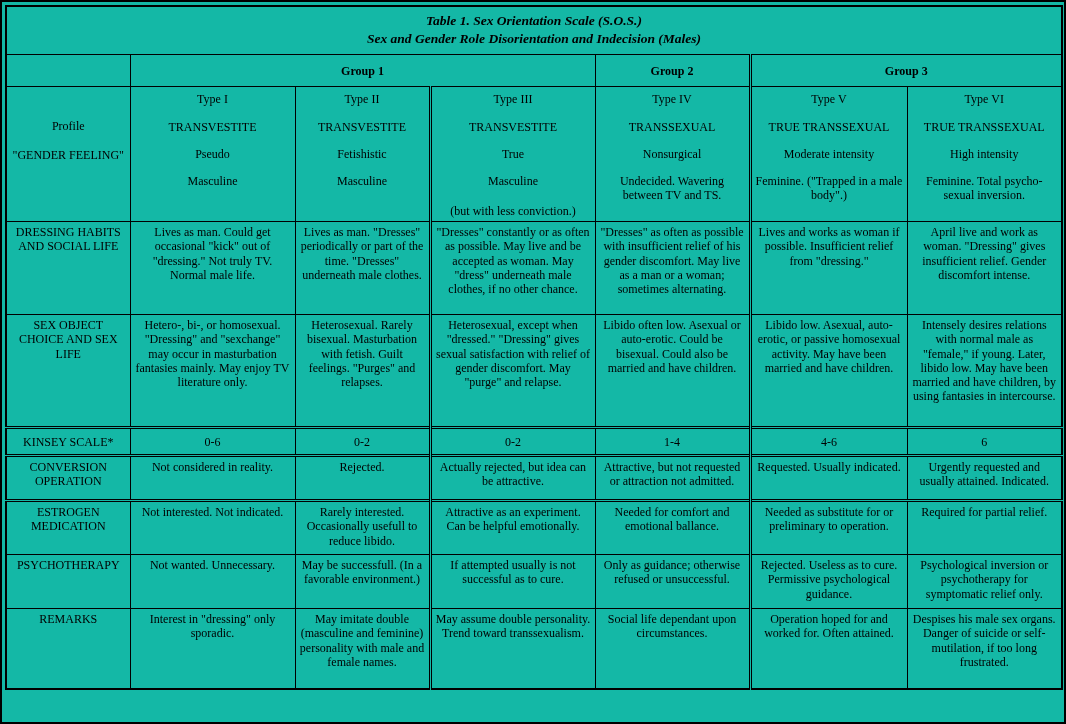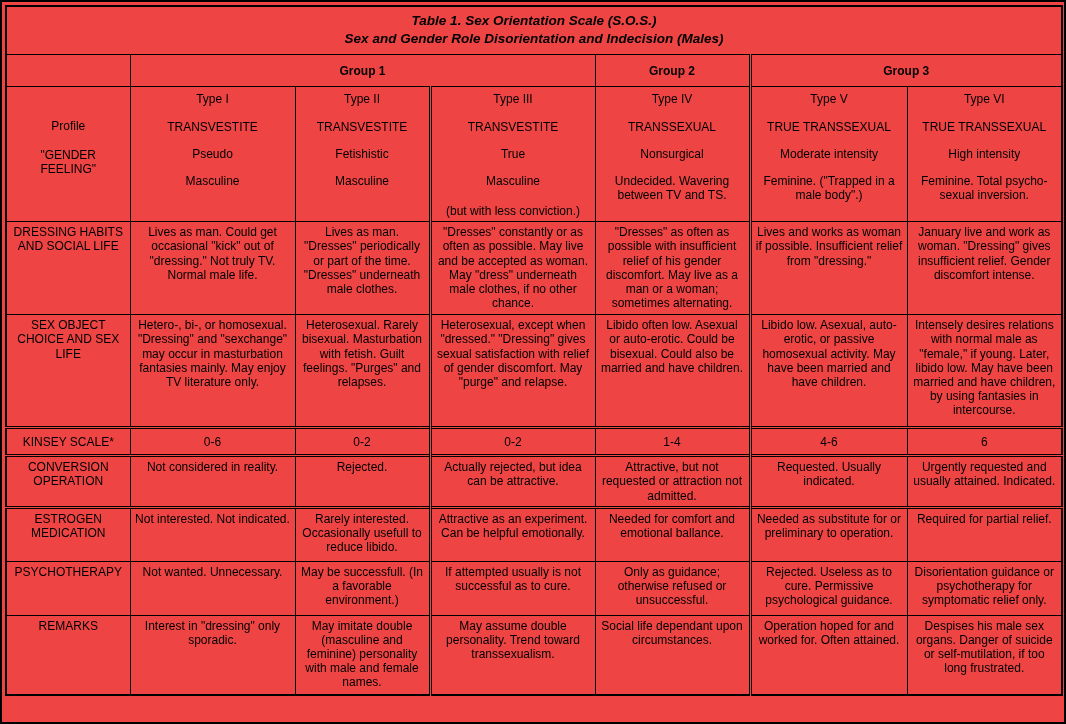--- a/index.html
+++ b/index.html
@@ -2,22 +2,22 @@
 <html><head>
 <meta charset="utf-8">
 <style>
   html, body { margin: 0; padding: 0; background: #fff; }
   .page {
     box-sizing: border-box;
     width: 1066px;
     height: 724px;
     border: 2px solid #000;
     padding: 3px;
-    background: #ef4444;
-    font-family: Liberation Sans, sans-serif;
+    background: #14b8a6;
+    font-family: Liberation Serif, serif;
     color: #000;
   }
   table.sos {
     border-collapse: collapse;
     table-layout: fixed;
     width: 1056px;
     border: 2px solid #000;
   }
   td {
     border: 1px solid #000;
@@ -145,21 +145,21 @@
       </td>
     </tr>
 
     <tr class="rh-dress">
       <td>DRESSING HABITS AND SOCIAL LIFE</td>
       <td>Lives as man. Could get occasional "kick" out of "dressing." Not truly TV. Normal male life.</td>
       <td>Lives as man. "Dresses" periodically or part of the time. "Dresses" underneath male clothes.</td>
       <td class="dl">"Dresses" constantly or as often as possible. May live and be accepted as woman. May "dress" underneath male clothes, if no other chance.</td>
       <td>"Dresses" as often as possible with insufficient relief of his gender discomfort. May live as a man or a woman; sometimes alternating.</td>
       <td class="dl">Lives and works as woman if possible. Insufficient relief from "dressing."</td>
-      <td>January live and work as woman. "Dressing" gives insufficient relief. Gender discomfort intense.</td>
+      <td>April live and work as woman. "Dressing" gives insufficient relief. Gender discomfort intense.</td>
     </tr>
 
     <tr class="rh-sex">
       <td>SEX OBJECT CHOICE AND SEX LIFE</td>
       <td>Hetero-, bi-, or homosexual. "Dressing" and "sexchange" may occur in masturbation fantasies mainly. May enjoy TV literature only.</td>
       <td>Heterosexual. Rarely bisexual. Masturbation with fetish. Guilt feelings. "Purges" and relapses.</td>
       <td class="dl">Heterosexual, except when "dressed." "Dressing" gives sexual satisfaction with relief of gender discomfort. May "purge" and relapse.</td>
       <td>Libido often low. Asexual or auto-erotic. Could be bisexual. Could also be married and have children.</td>
       <td class="dl">Libido low. Asexual, auto-erotic, or passive homosexual activity. May have been married and have children.</td>
       <td>Intensely desires relations with normal male as "female," if young. Later, libido low. May have been married and have children, by using fantasies in intercourse.</td>
@@ -195,21 +195,21 @@
       <td>Required for partial relief.</td>
     </tr>
 
     <tr class="rh-psych">
       <td>PSYCHOTHERAPY</td>
       <td>Not wanted. Unnecessary.</td>
       <td>May be successfull. (In a favorable environment.)</td>
       <td class="dl">If attempted usually is not successful as to cure.</td>
       <td>Only as guidance; otherwise refused or unsuccessful.</td>
       <td class="dl">Rejected. Useless as to cure. Permissive psychological guidance.</td>
-      <td>Disorientation guidance or psychotherapy for symptomatic relief only.</td>
+      <td>Psychological inversion or psychotherapy for symptomatic relief only.</td>
     </tr>
 
     <tr class="rh-rem">
       <td>REMARKS</td>
       <td>Interest in "dressing" only sporadic.</td>
       <td>May imitate double (masculine and feminine) personality with male and female names.</td>
       <td class="dl">May assume double personality. Trend toward transsexualism.</td>
       <td>Social life dependant upon circumstances.</td>
       <td class="dl">Operation hoped for and worked for. Often attained.</td>
       <td>Despises his male sex organs. Danger of suicide or self-mutilation, if too long frustrated.</td>

